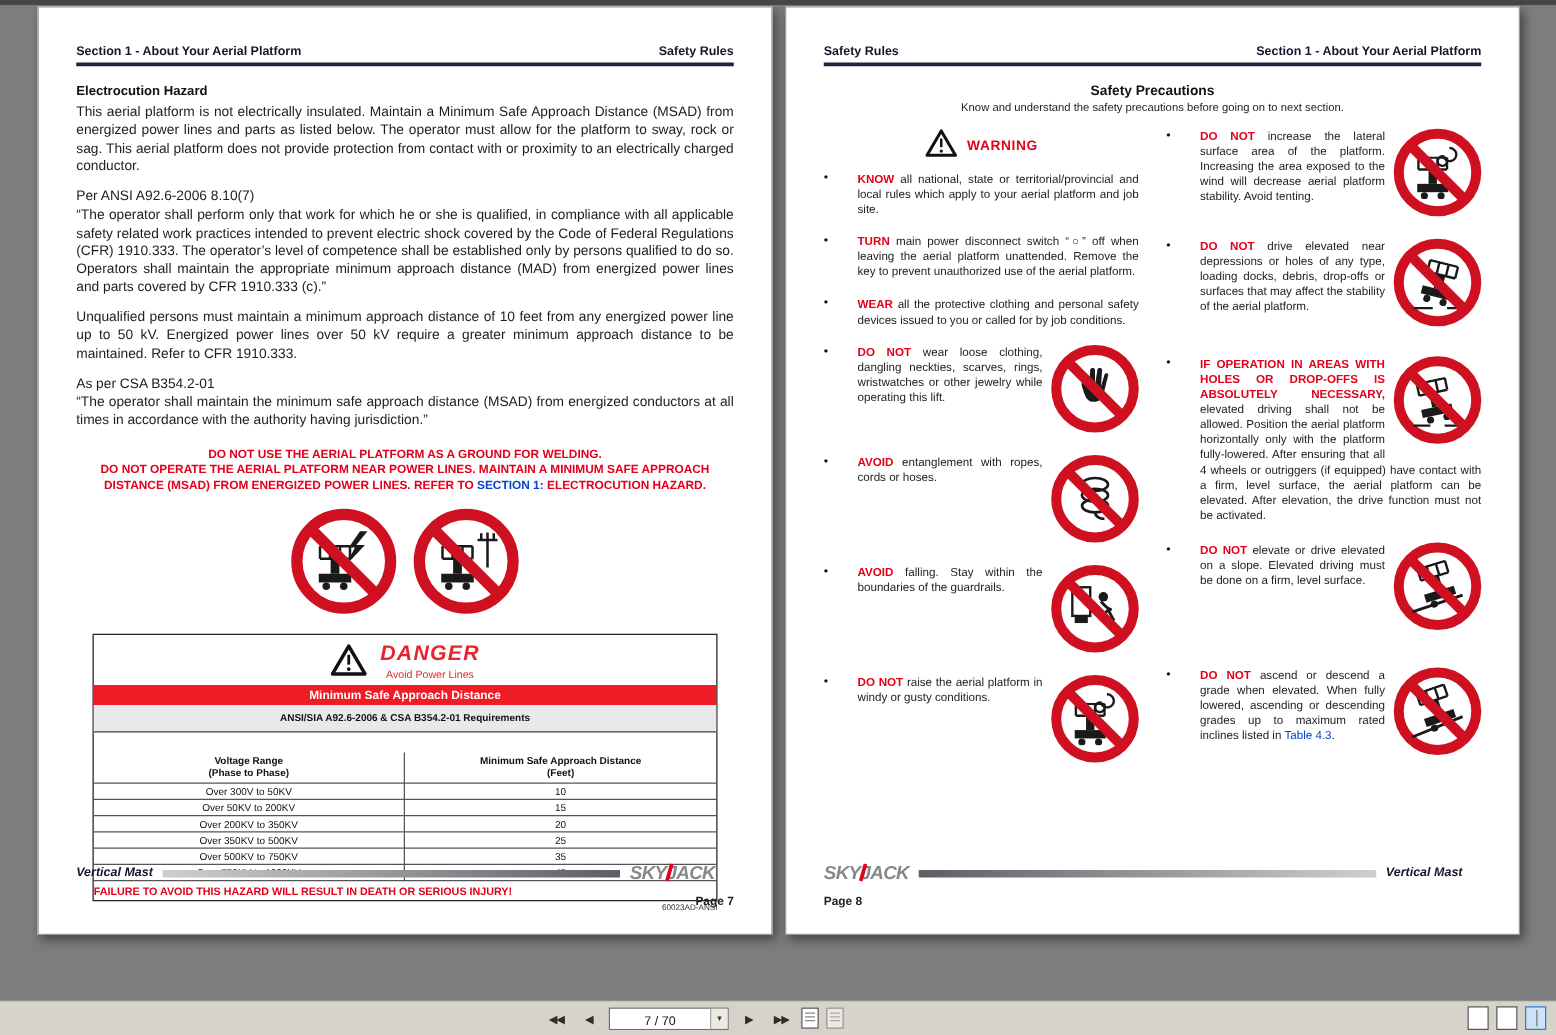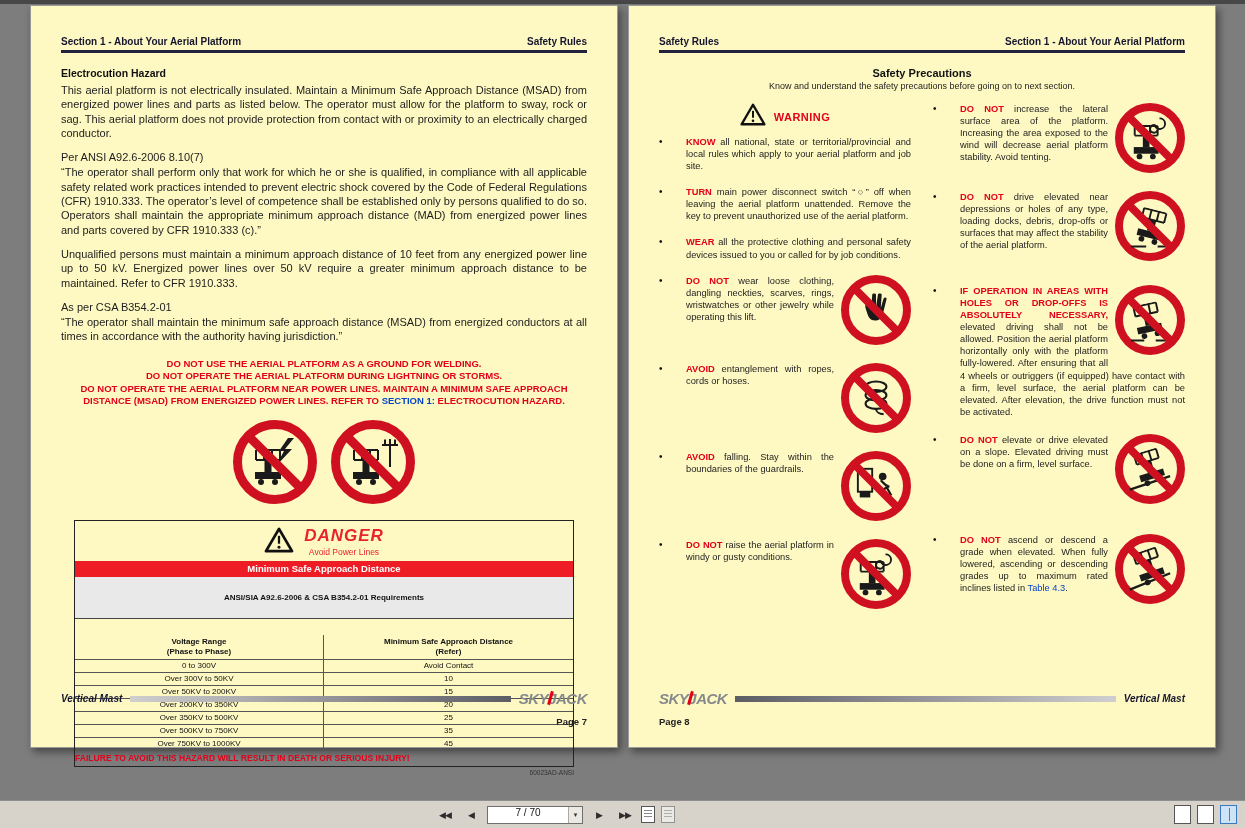--- a/index.html
+++ b/index.html
@@ -1,20 +1,20 @@
 <!DOCTYPE html>
 <html><head>
 <meta charset="utf-8">
 <style>
   * { margin:0; padding:0; box-sizing:border-box; }
   html,body { width:1245px; height:828px; }
   body { background:#7d7d7d; font-family:"Liberation Sans", sans-serif; position:relative; overflow:hidden; }
   .top-strip { position:absolute; top:0; left:0; right:0; height:4px; background:#474747; }
 
-  .page { position:absolute; top:5px; width:588px; height:743px; background:#fef9c3;
+  .page { position:absolute; top:5px; width:588px; height:743px; background:#ffffff;
           border:1px solid #9a9a9a; box-shadow:3px 4px 8px rgba(0,0,0,.45); }
   #page-left { left:30px; } #page-right { left:628px; }
   .page-inner { padding:30px 30px 0 30px; height:100%; position:relative; }
 
   .hdr { display:flex; justify-content:space-between; font-weight:bold; font-size:10px; color:#15152e; }
   .hdr-rule { height:3px; background:#23233f; margin-top:3px; margin-bottom:14px; }
 
   .heading { font-size:10.5px; font-weight:bold; color:#111; margin-bottom:4px; }
   .body-p { font-size:11px; line-height:1.3; color:#1d1d1d; text-align:justify; margin-bottom:10px; }
   .label-p { margin-bottom:1px; }
@@ -33,30 +33,30 @@
   .prohib.lg::after { left:7px; right:7px; height:9px; }
   .prohib svg { position:absolute; left:50%; top:50%; transform:translate(-50%,-50%); }
 
   
   .danger-wrap { width:500px; margin:2px auto 0; }
   .danger-box { border:1.5px solid #222; font-size:8px; color:#111; }
   .danger-head { display:flex; align-items:center; justify-content:center; gap:10px; padding:5px 0 4px; }
   .danger-word { color:#e8232d; font-weight:bold; font-size:17px; letter-spacing:1px; font-style:italic; }
   .danger-sub { color:#e8232d; font-size:8.5px; text-align:center; margin-top:1px; }
   .red-bar { background:#ee1c25; color:#fff; font-weight:bold; font-size:9.5px; text-align:center; padding:2.5px 0; }
-  .req-bar { background:#e9e9e9; font-weight:bold; font-size:8px; text-align:center; padding:16px 0; border-bottom:1px solid #444; }
+  .req-bar { background:#e9e9e9; font-weight:bold; font-size:8px; text-align:center; padding:6px 0; border-bottom:1px solid #444; }
   .tbl-row { display:grid; grid-template-columns:1fr 1fr; }
   .tbl-row > div { border-bottom:1px solid #555; text-align:center; padding:1.5px 2px; }
   .tbl-row > div:first-child { border-right:1px solid #555; }
   .tbl-head > div { font-weight:bold; line-height:1.25; padding:2px;margin-top:16px; }
   .failure-row { color:#e2001a; font-weight:bold; font-size:8.6px; padding:2.5px 0; }
   .doc-code { text-align:right; font-size:6.5px; color:#333; margin-top:2px; }
 
   
-  .pfooter { position:absolute; left:30px; right:30px; bottom:40px; display:flex; align-items:center; gap:8px; }
+  .pfooter { position:absolute; left:30px; right:45px; bottom:40px; display:flex; align-items:center; gap:8px; }
   .fmodel { font-size:10px; font-weight:bold; font-style:italic; color:#15152e; white-space:nowrap; }
   .fbar { flex:1; height:6px; }
   .fbar.to-right { background:linear-gradient(to right,#cfcfcf,#5d5d66); }
   .fbar.to-left  { background:linear-gradient(to left,#cfcfcf,#5d5d66); }
   .logo { font-weight:bold; font-style:italic; font-size:15px; color:#86898c; letter-spacing:-0.5px; position:relative; white-space:nowrap; }
   .logo .jslash { position:absolute; left:44%; top:1px; width:3px; height:14px; background:#e2001a; transform:rotate(16deg); }
   .pnum { position:absolute; bottom:20px; font-size:9.5px; font-weight:bold; color:#222; }
   .pnum.r { right:30px; } .pnum.l { left:30px; }
 
   
@@ -72,21 +72,21 @@
   .bdot { width:7px; flex:0 0 auto; color:#111; font-size:10px; line-height:1.2; }
   .bdot::before { content:"•"; }
   .btext { flex:1; font-size:9.3px; line-height:1.3; color:#1d1d1d; text-align:justify; min-width:0; }
   .kw { color:#e2001a; font-weight:bold; }
   .bicon { float:right; margin:0 0 4px 7px; }
 
   
   .toolbar { position:absolute; left:0; right:0; bottom:0; height:28px; background:#d7d3cb; border-top:1px solid #8f8f8f; }
   .tb-center { position:absolute; left:435px; top:0; height:100%; display:flex; align-items:center; gap:6px; }
   .tb-btn { background:none; border:none; color:#2d2d2d; font-size:9px; letter-spacing:-1px; width:20px; height:20px; cursor:pointer; padding:0; }
-  .page-box { display:flex; align-items:flex-start; width:96px; height:18px; background:#fff; border:1px solid #6f6f6f; }
+  .page-box { display:flex; align-items:flex-end; width:96px; height:18px; background:#fff; border:1px solid #6f6f6f; }
   .page-box input { flex:1; border:none; outline:none; font-size:10px; text-align:center; font-family:"Liberation Sans",sans-serif; width:70px; background:#fff; color:#111; }
   .caret-btn { width:14px; height:100%; border:none; border-left:1px solid #aaa; background:#ece9e2; font-size:7px; color:#333; cursor:pointer; padding:0; }
   .doc-icon { width:14px; height:17px; background:#fff; border:1px solid #555; position:relative; display:inline-block; cursor:pointer; }
   .doc-icon::after { content:""; position:absolute; left:2px; top:3px; right:2px; height:1px; background:#888; box-shadow:0 3px 0 #888, 0 6px 0 #888; }
   .doc-icon.dim { opacity:.5; }
   .tb-right { position:absolute; right:8px; top:0; height:100%; display:flex; align-items:center; gap:6px; }
   .layout-btn { width:17px; height:19px; background:#fff; border:1px solid #555; position:relative; cursor:pointer; padding:0; }
   .layout-btn.split::after { content:""; position:absolute; top:2px; bottom:2px; left:50%; width:1px; background:#777; }
   .layout-btn.selected { background:#cfe3f6; border-color:#3b78c4; }
 </style>
@@ -116,21 +116,20 @@
     <div class="heading">Electrocution Hazard</div>
     <p class="body-p">This aerial platform is not electrically insulated. Maintain a Minimum Safe Approach Distance (MSAD) from energized power lines and parts as listed below. The operator must allow for the platform to sway, rock or sag. This aerial platform does not provide protection from contact with or proximity to an electrically charged conductor.</p>
     <p class="body-p label-p">Per ANSI A92.6-2006 8.10(7)</p>
     <p class="body-p">“The operator shall perform only that work for which he or she is qualified, in compliance with all applicable safety related work practices intended to prevent electric shock covered by the Code of Federal Regulations (CFR) 1910.333. The operator’s level of competence shall be established only by persons qualified to do so. Operators shall maintain the appropriate minimum approach distance (MAD) from energized power lines and parts covered by CFR 1910.333 (c).”</p>
     <p class="body-p">Unqualified persons must maintain a minimum approach distance of 10 feet from any energized power line up to 50 kV. Energized power lines over 50 kV require a greater minimum approach distance to be maintained. Refer to CFR 1910.333.</p>
     <p class="body-p label-p">As per CSA B354.2-01</p>
     <p class="body-p">“The operator shall maintain the minimum safe approach distance (MSAD) from energized conductors at all times in accordance with the authority having jurisdiction.”</p>
 
     <div class="redblock">
       <div>DO NOT USE THE AERIAL PLATFORM AS A GROUND FOR WELDING.</div>
-      <div>DO NOT OPERATE THE AERIAL PLATFORM DURING LIGHTNING OR STORMS.</div>
       <div><span>DO NOT OPERATE THE AERIAL PLATFORM NEAR POWER LINES. MAINTAIN A MINIMUM SAFE APPROACH DISTANCE (MSAD) FROM ENERGIZED POWER LINES. REFER TO </span><span class="link">SECTION 1:</span><span> ELECTROCUTION HAZARD.</span></div>
     </div>
 
     <div class="icon-pair">
       <div class="prohib lg">
         <svg width="54" height="50" viewBox="0 0 54 50">
           <polygon points="40,1 31,14 36,14 28,29 44,12 37,12 46,1" fill="#1a1a1a"></polygon>
           <use href="#lift" x="4" y="12" width="32" height="36"></use>
         </svg>
       </div>
@@ -154,26 +153,22 @@
           </span>
           <span>
             <div class="danger-word">DANGER</div>
             <div class="danger-sub">Avoid Power Lines</div>
           </span>
         </div>
         <div class="red-bar">Minimum Safe Approach Distance</div>
         <div class="req-bar">ANSI/SIA A92.6-2006 &amp; CSA B354.2-01 Requirements</div>
         <div class="tbl-row tbl-head">
           <div><span>Voltage Range</span><br><span>(Phase to Phase)</span></div>
-          <div><span>Minimum Safe Approach Distance</span><br><span>(Refer)</span></div>
-        </div>
-        <div class="tbl-row">
-            <div>0 to 300V</div>
-            <div>Avoid Contact</div>
-          </div>
+          <div><span>Minimum Safe Approach Distance</span><br><span>(Feet)</span></div>
+        </div>
         <div class="tbl-row">
             <div>Over 300V to 50KV</div>
             <div>10</div>
           </div>
         <div class="tbl-row">
             <div>Over 50KV to 200KV</div>
             <div>15</div>
           </div>
         <div class="tbl-row">
             <div>Over 200KV to 350KV</div>

